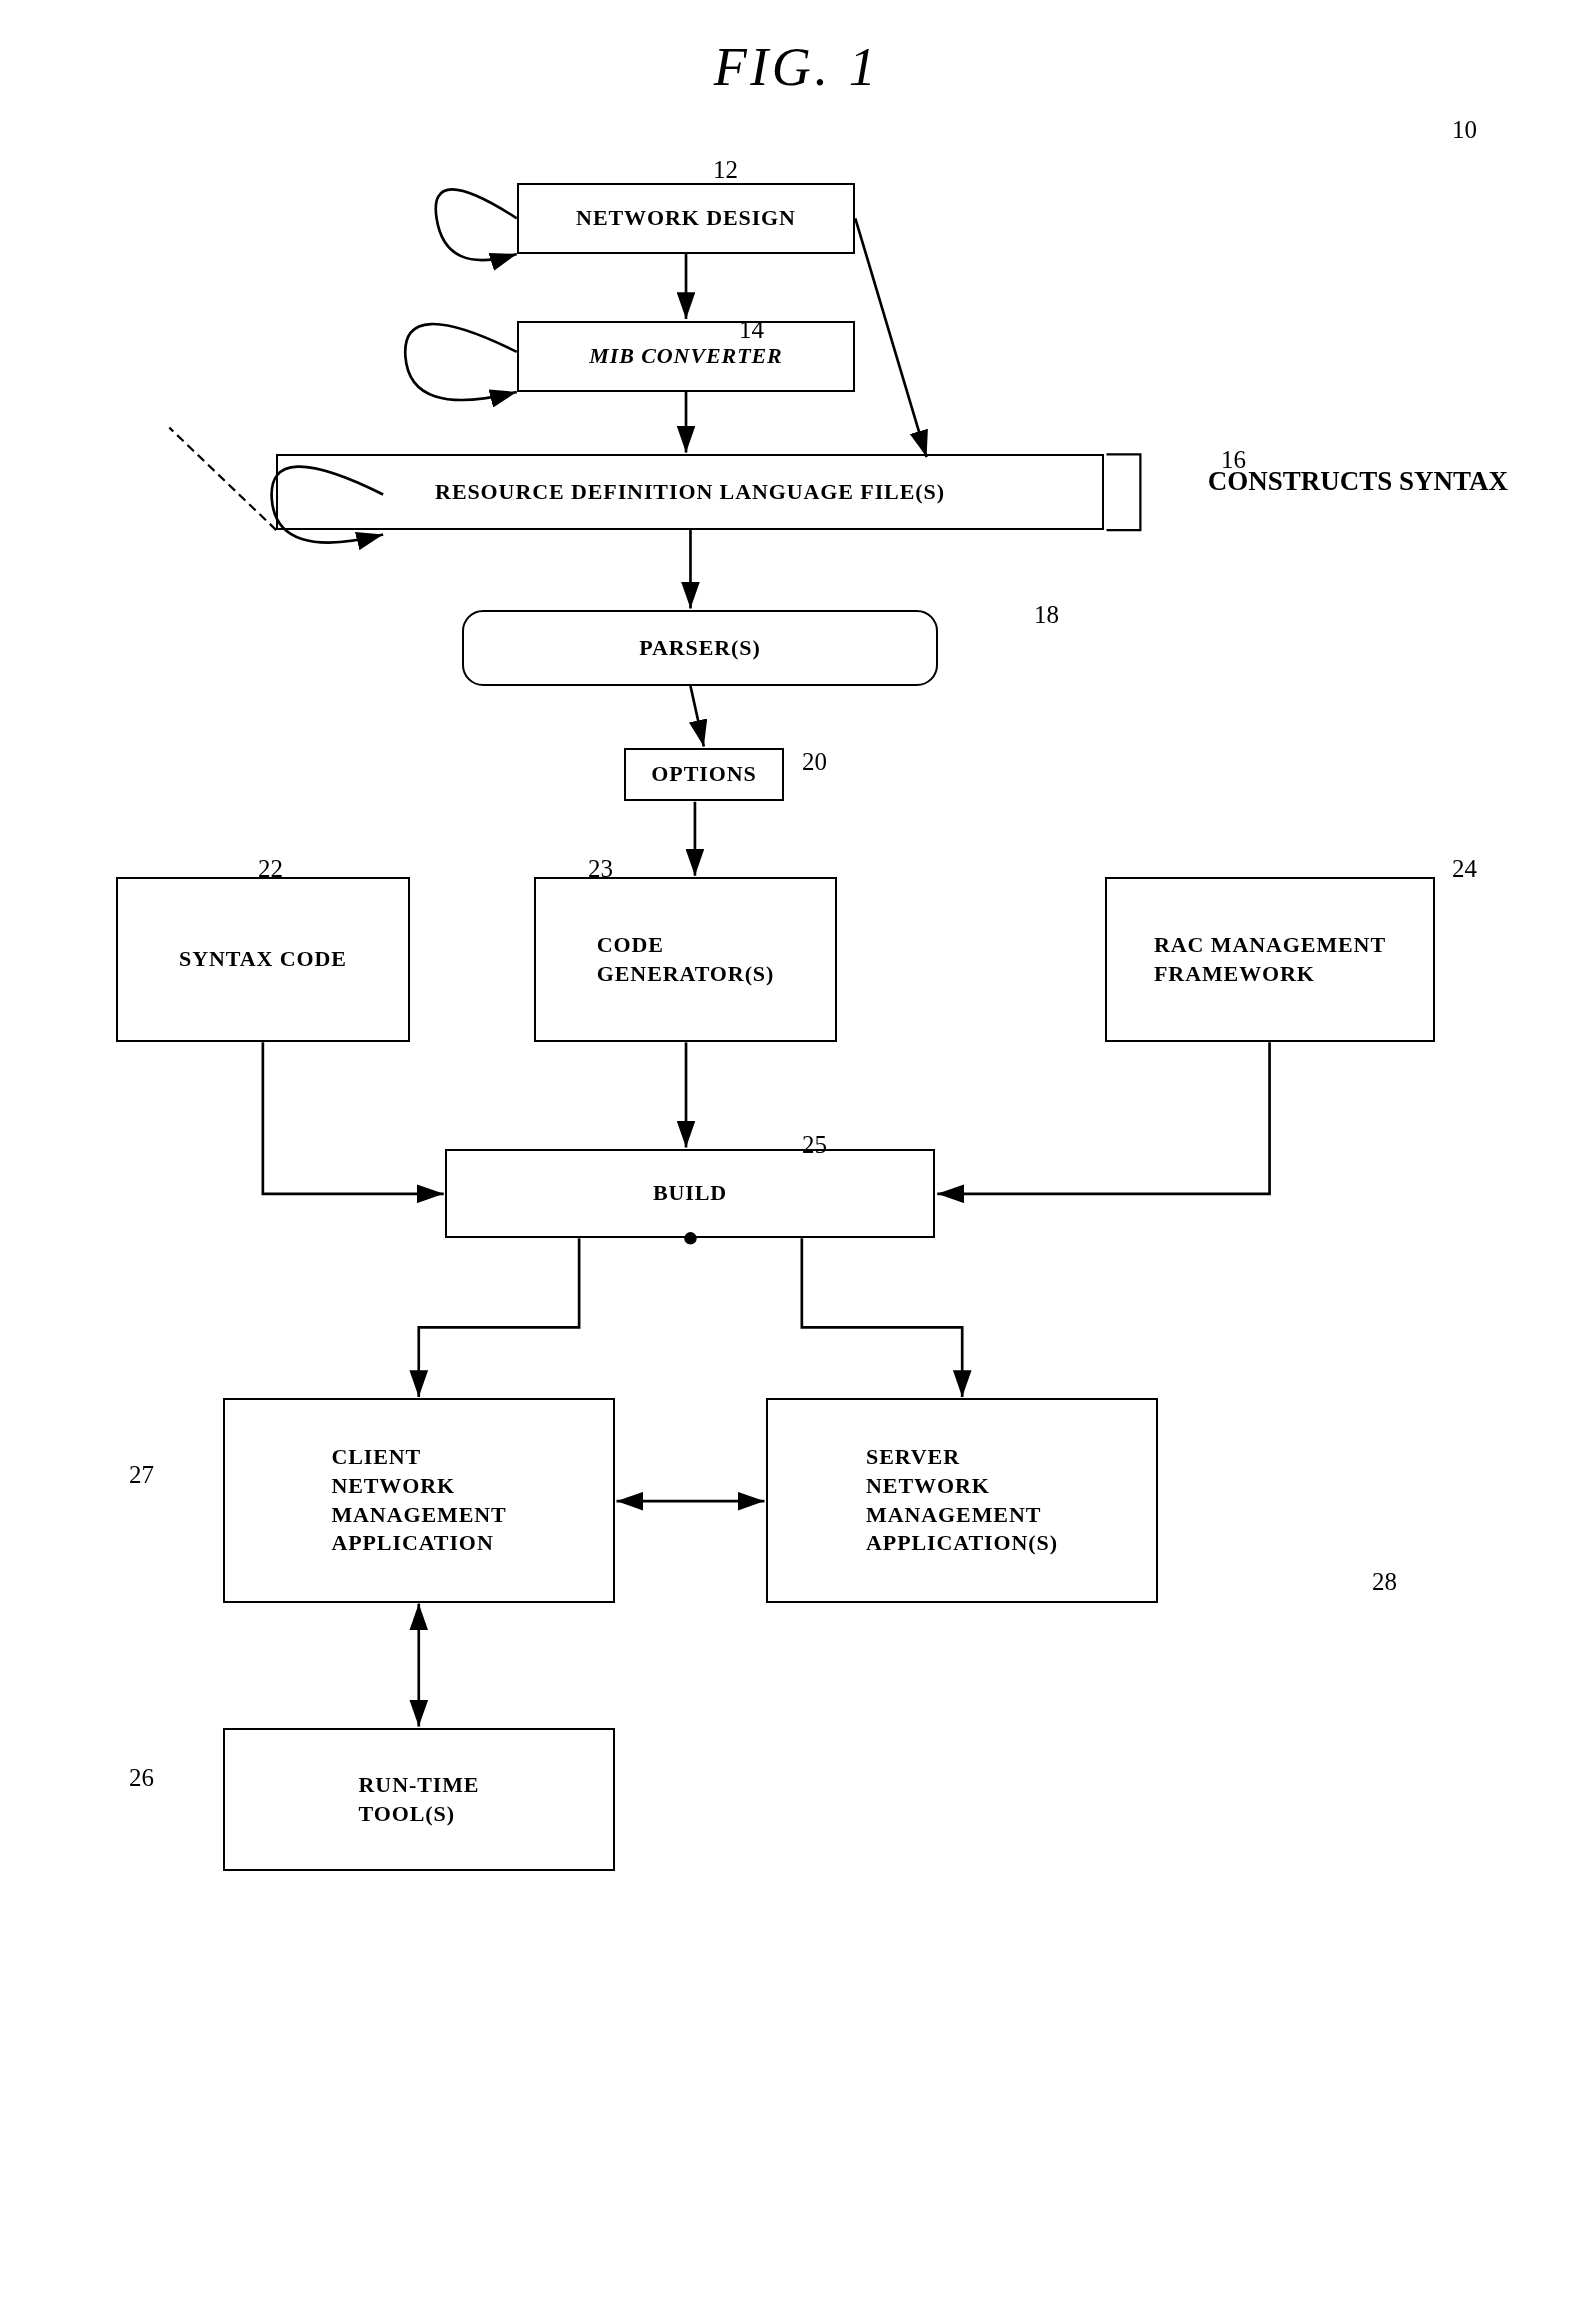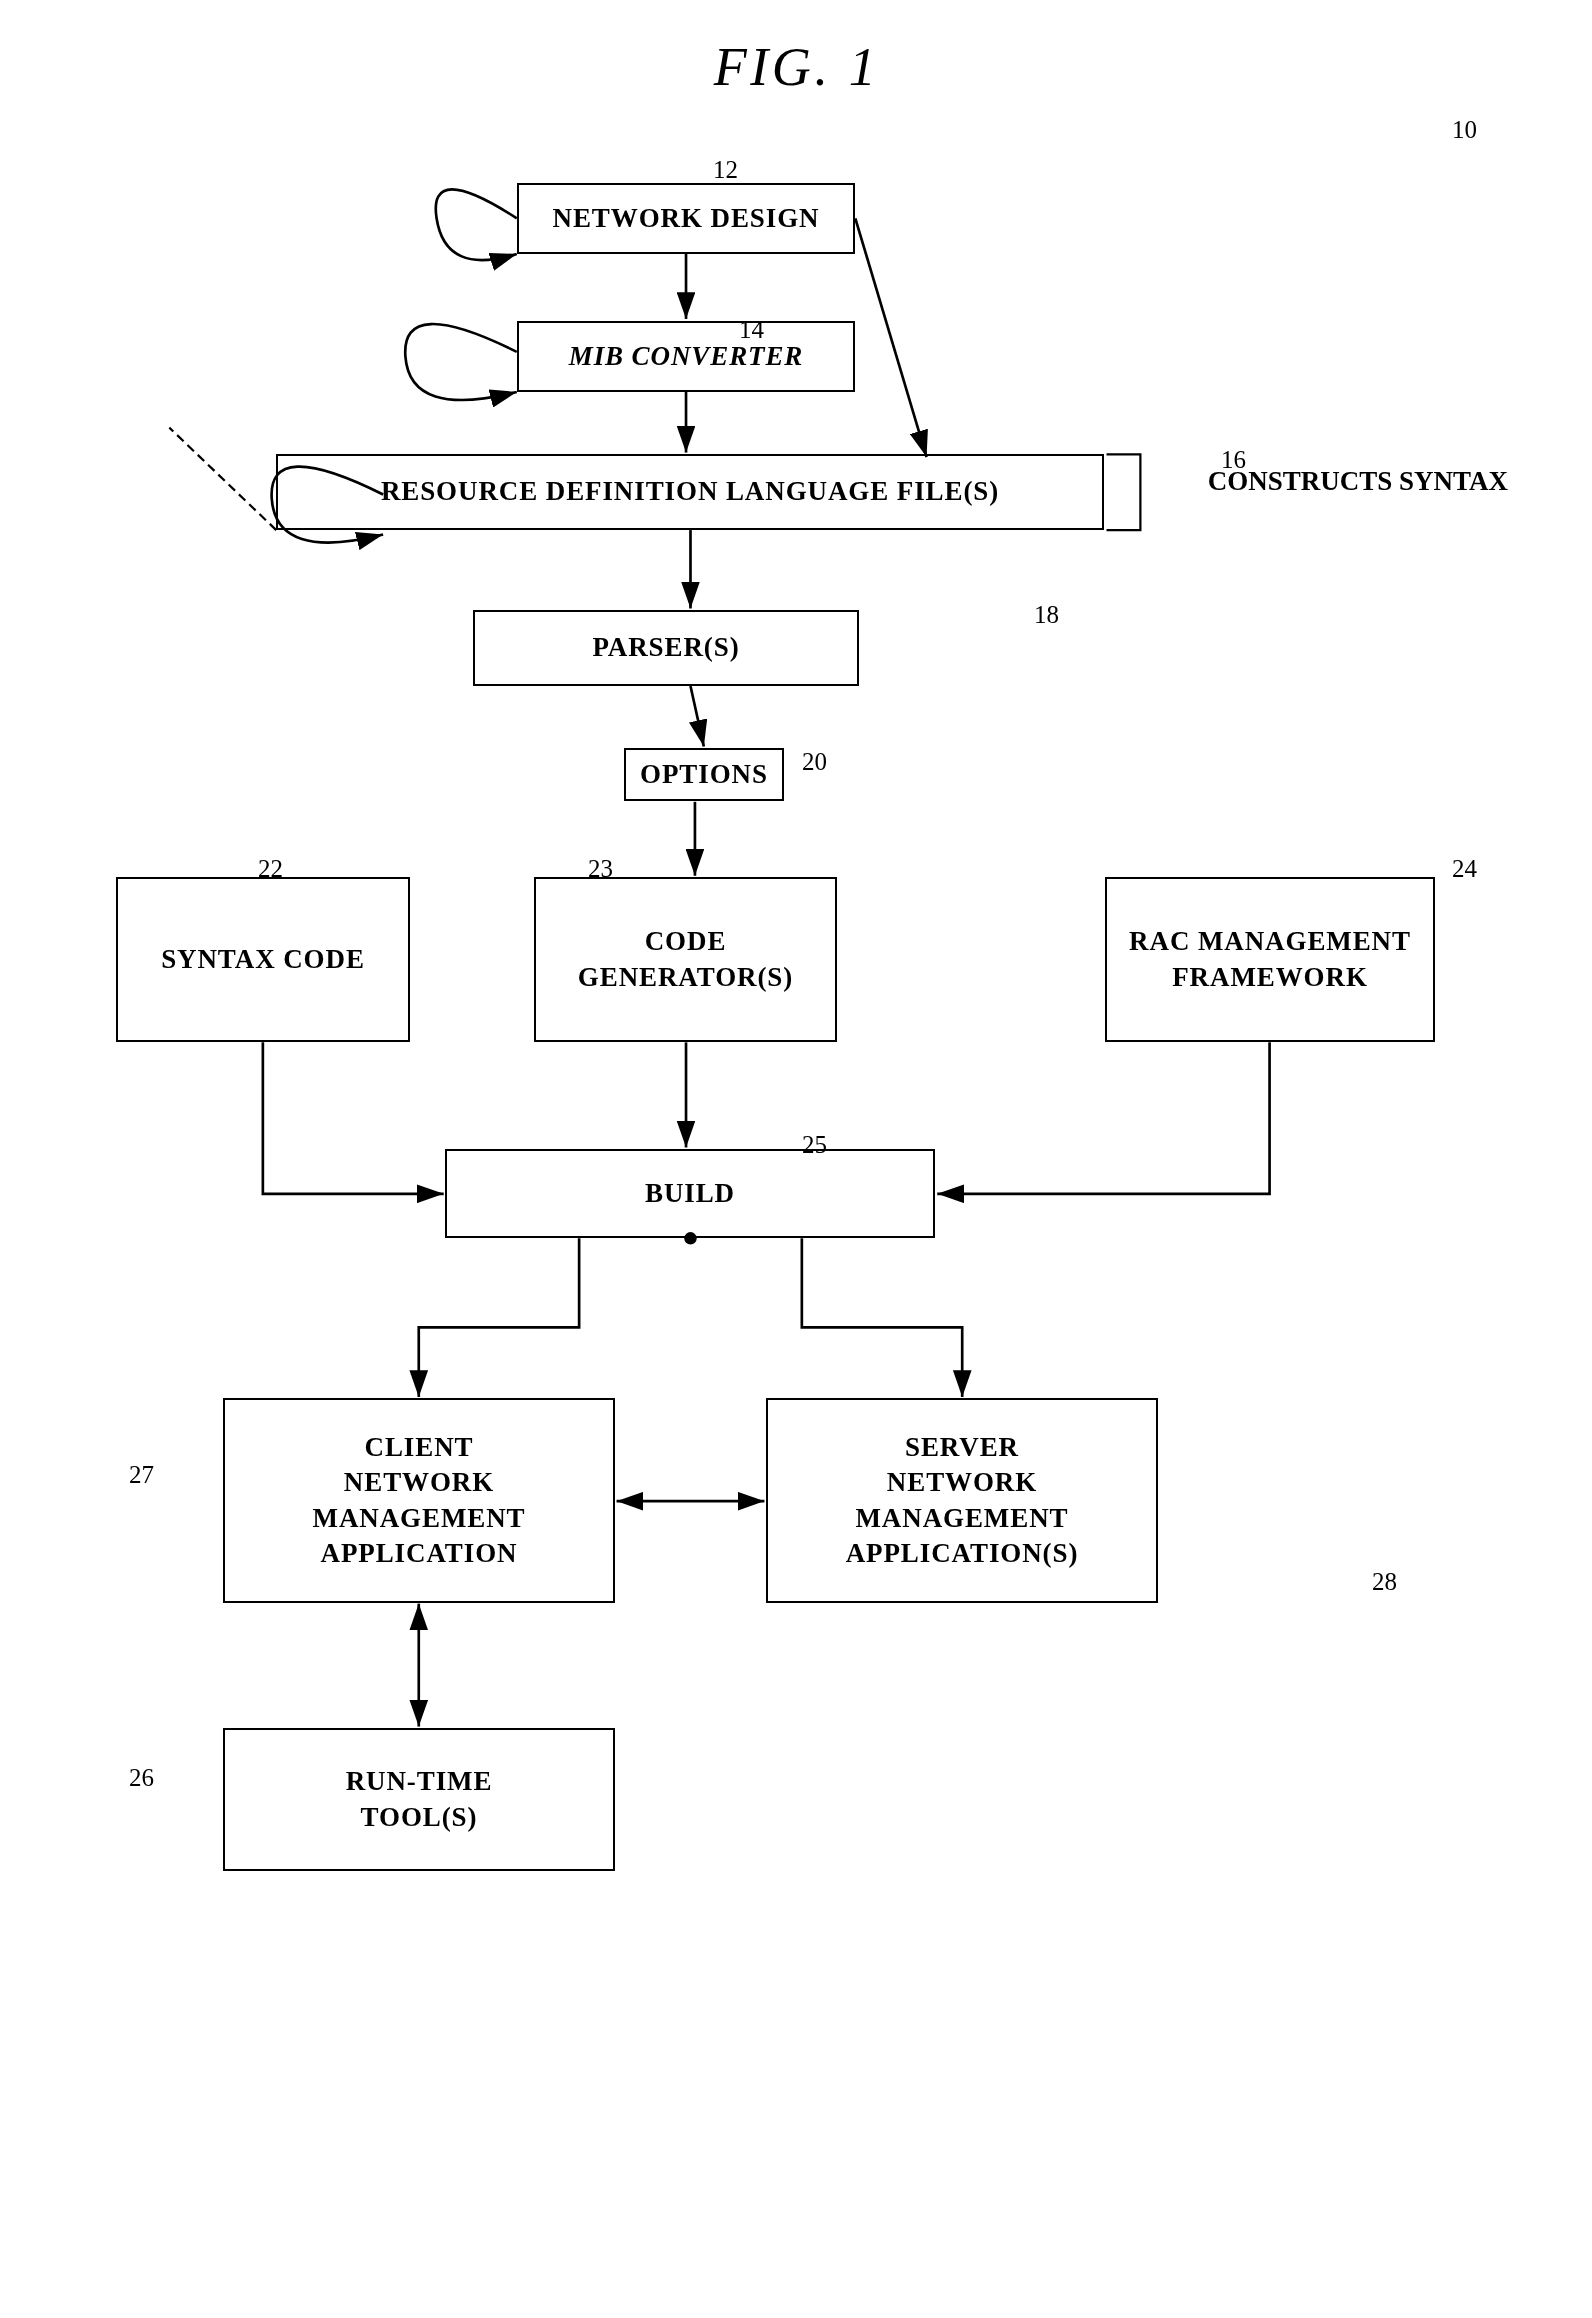--- a/index.html
+++ b/index.html
@@ -27,22 +27,21 @@
       letter-spacing: 3.6px;
     }
     
     .box {
       position: absolute;
       border: 2.7px solid #000;
       background: #fff;
       display: flex;
       align-items: center;
       justify-content: center;
-      text-align: center;
-      font-size: 27px;
+      font-size: 22px;
       font-weight: bold;
       letter-spacing: 0.9px;
       line-height: 1.3;
     }
     
     .ref {
       position: absolute;
       font-size: 25px;
       font-style: normal;
       font-weight: normal;
@@ -77,21 +76,21 @@
 
   <div class="box" style="top:321px; left:517px; width:338px; height:71px;font-style:italic;">MIB CONVERTER</div>
   <div class="ref" style="top:316px; left:739px;">14</div>
 
   <div class="box" style="top:454px; left:276px; width:828px; height:76px;">RESOURCE DEFINITION LANGUAGE FILE(S)</div>
   <div class="ref" style="top:438px; right:347px;margin-top:8px;">16</div>
 
   <div class="label" style="top:463px; right:85px; line-height:1.4;">CONSTRUCTS
 SYNTAX</div>
 
-  <div class="box" style="top:610px; left:473px; width:386px; height:76px;">PARSER(S)</div>
+  <div class="box" style="top:610px; left:462px; width:476px; height:76px;border-radius:21px;">PARSER(S)</div>
   <div class="ref" style="top:601px; right:534px;">18</div>
 
   <div class="box" style="top:748px; left:624px; width:160px; height:53px;">OPTIONS</div>
   <div class="ref" style="top:748px; left:802px;">20</div>
 
   <div class="box" style="top:877px; left:116px; width:294px; height:165px;">SYNTAX CODE</div>
   <div class="ref" style="top:855px; left:258px;">22</div>
 
   <div class="box" style="top:877px; left:534px; width:303px; height:165px; white-space:pre-line;">CODE
 GENERATOR(S)</div>

